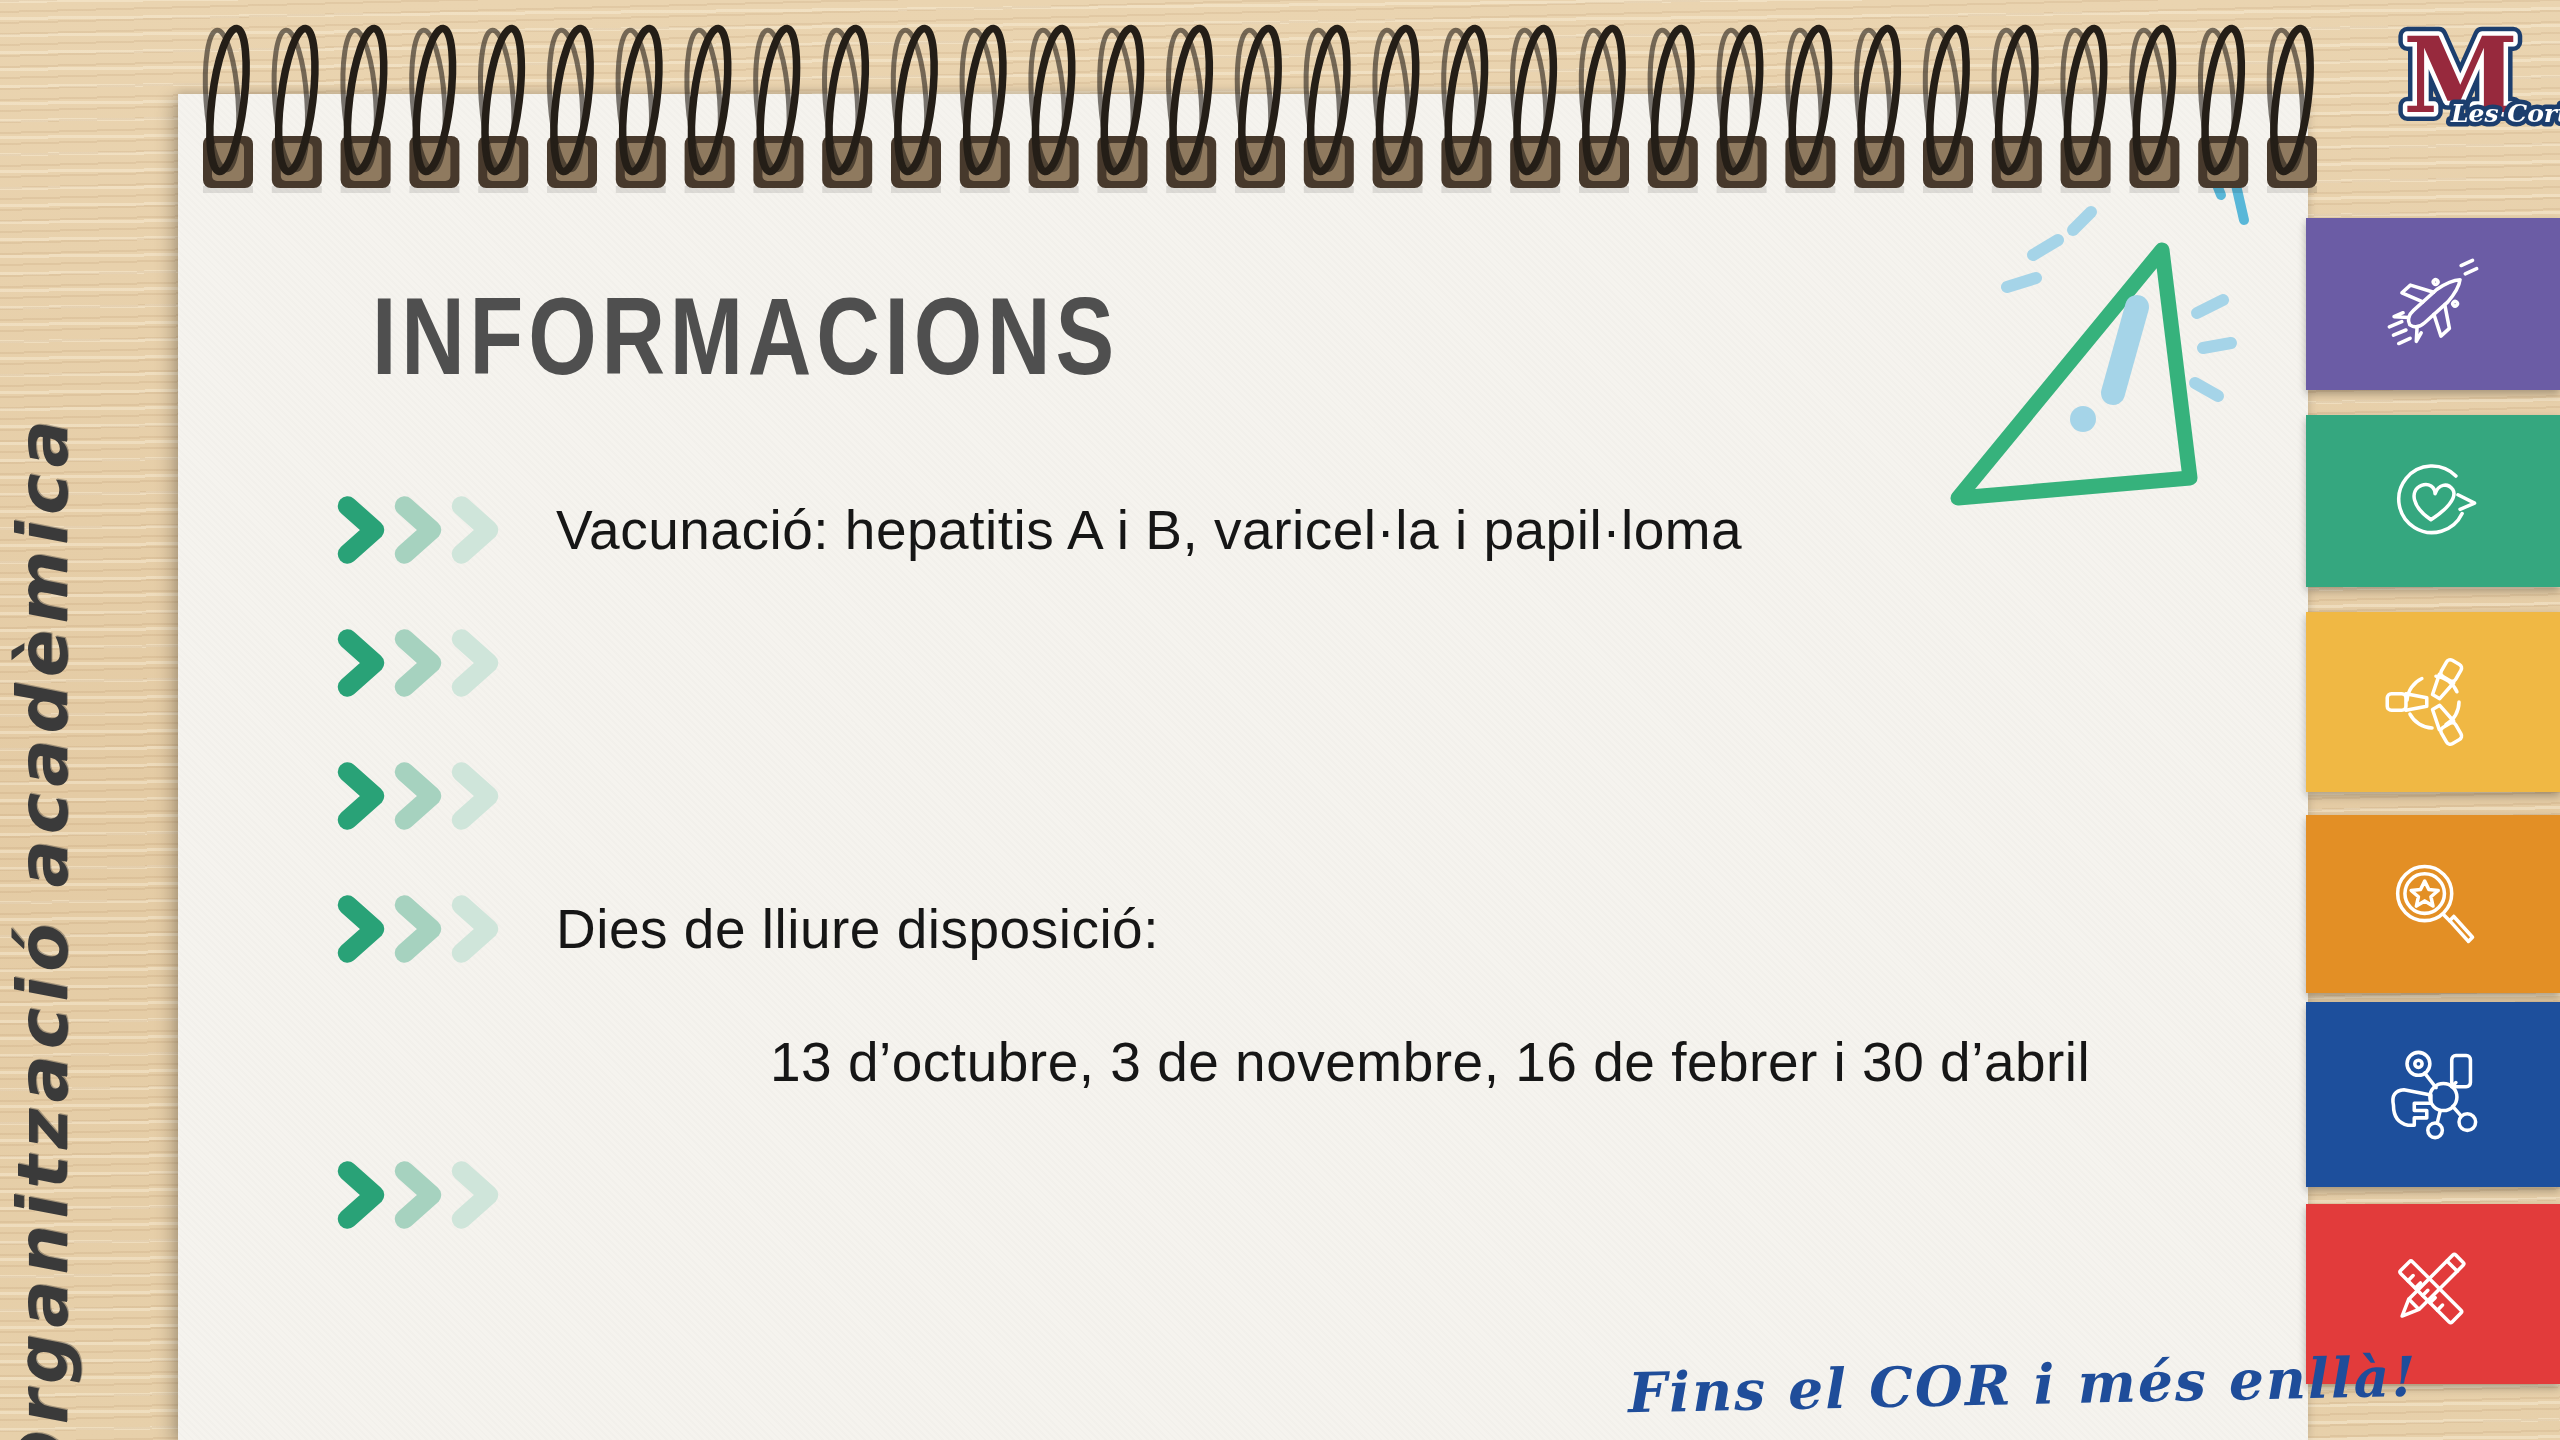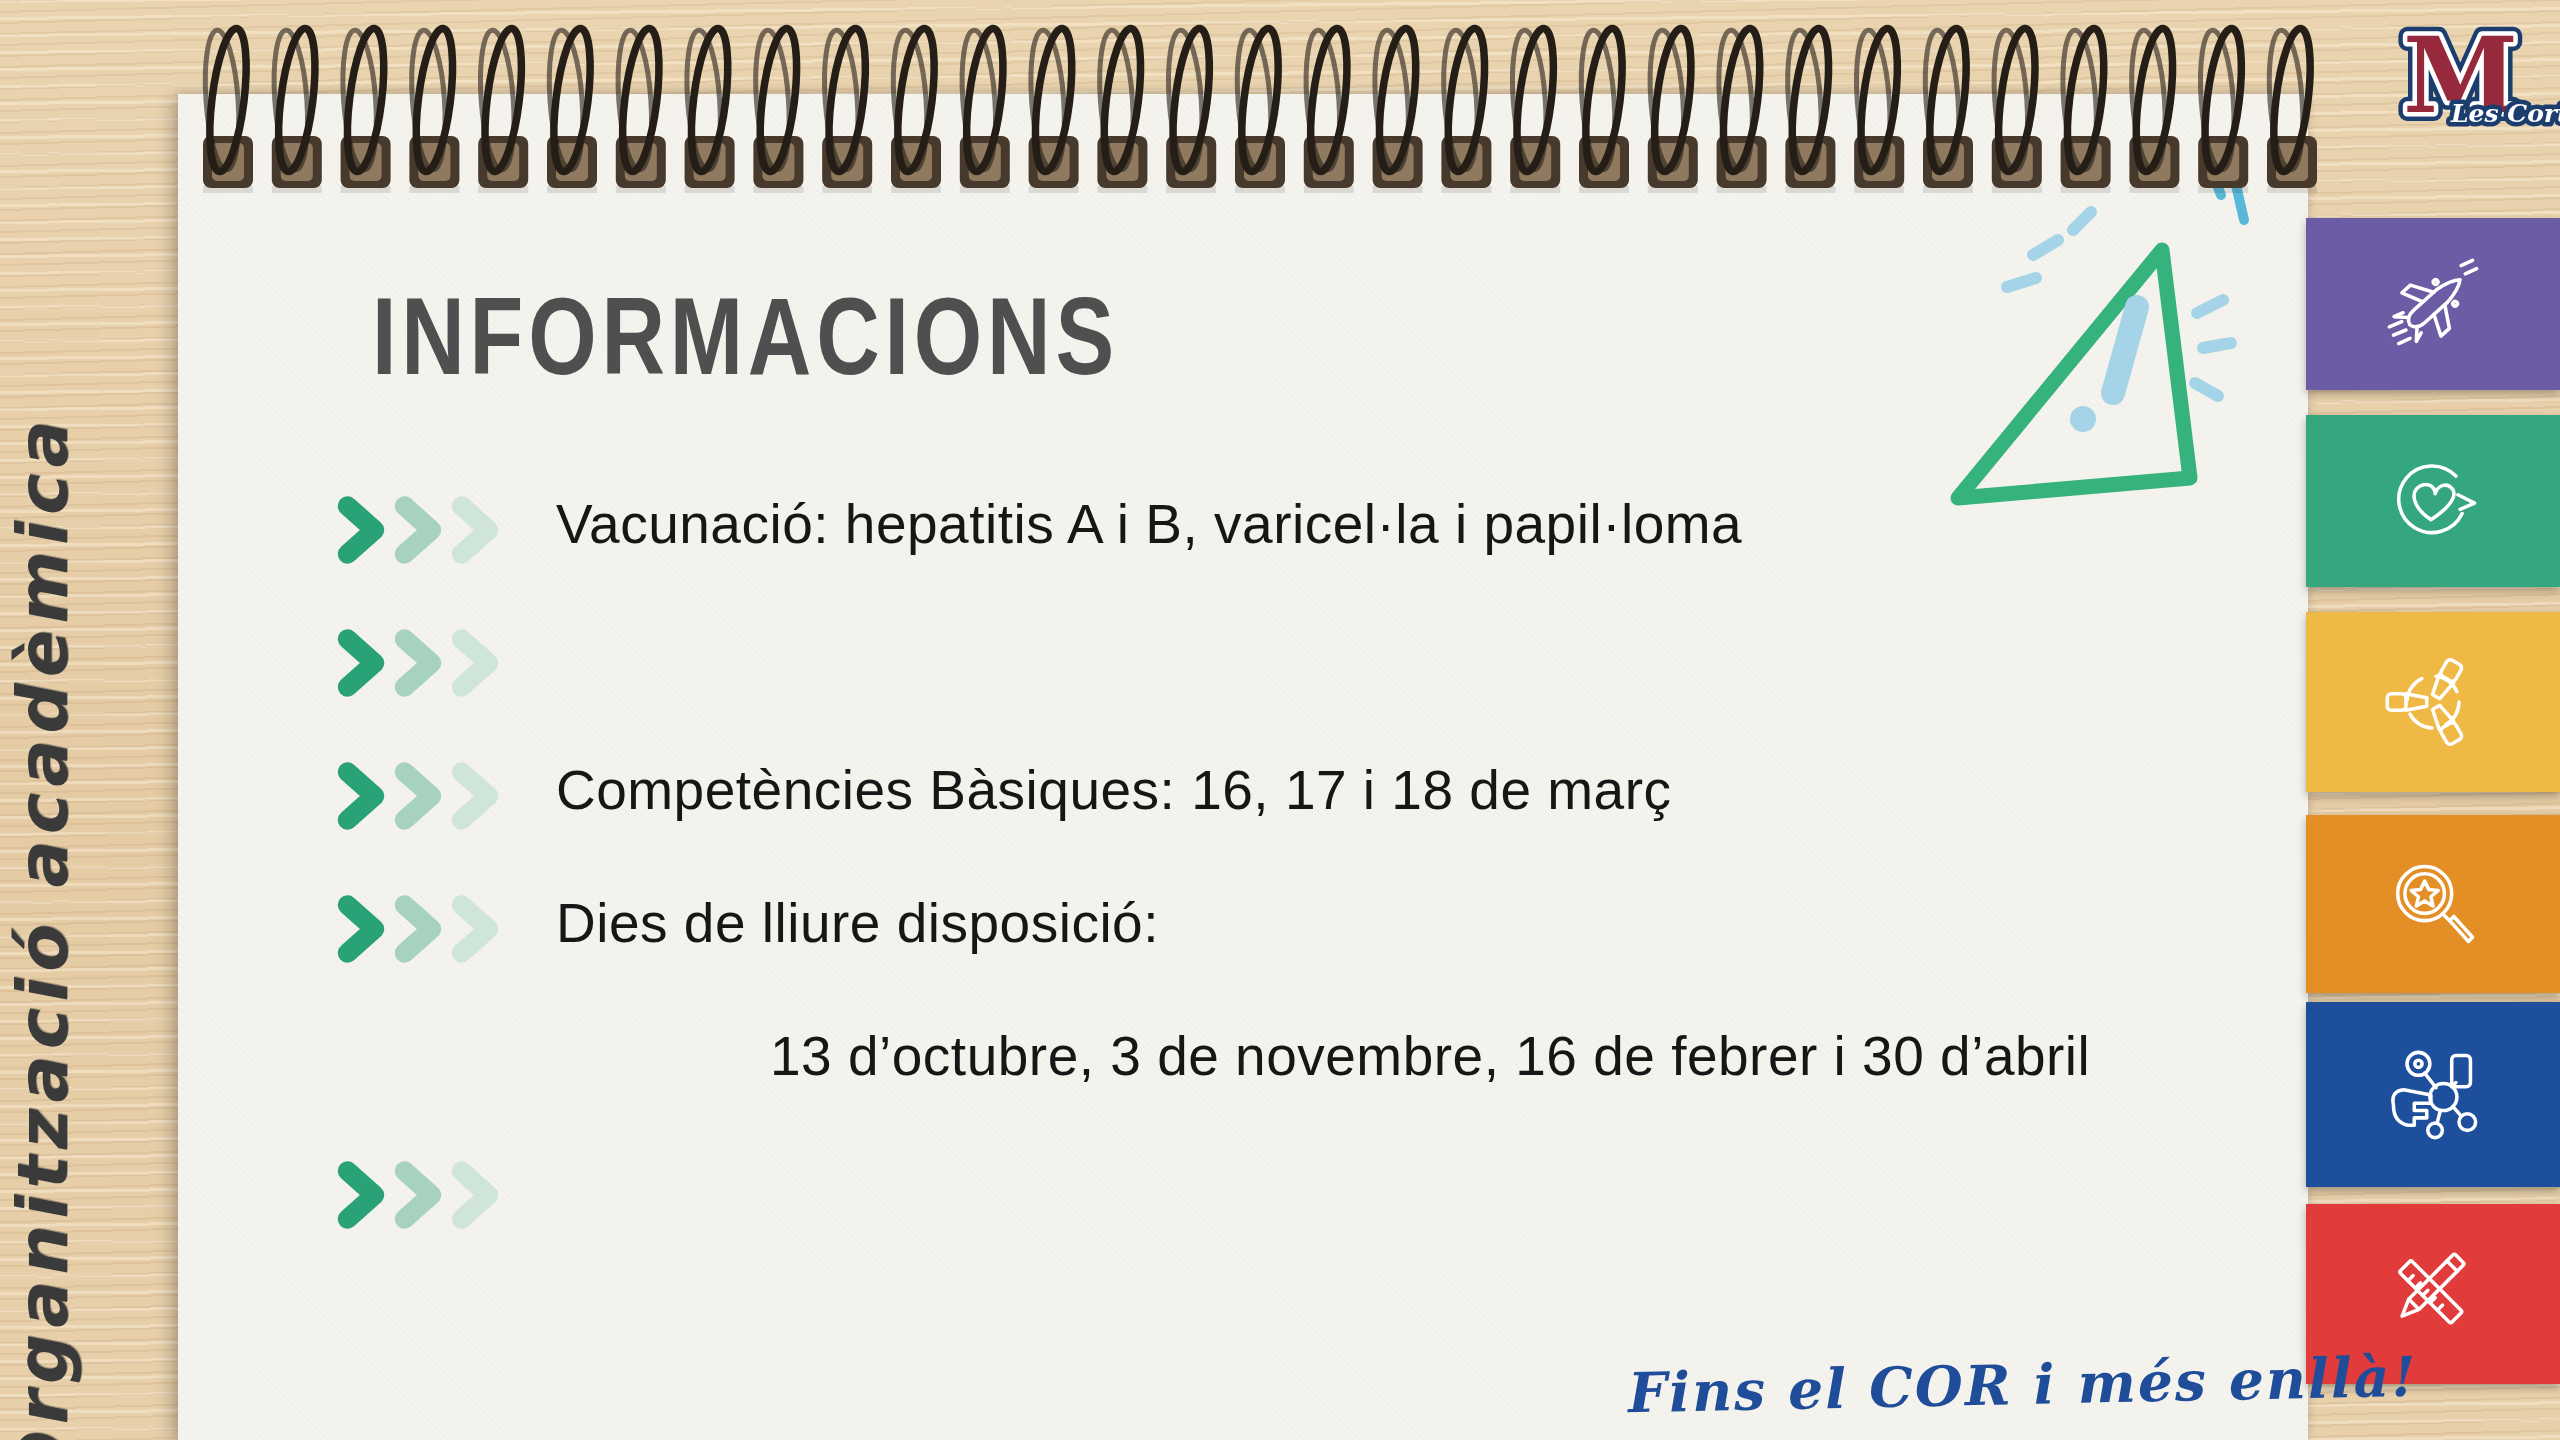--- a/index.html
+++ b/index.html
@@ -33,21 +33,21 @@
     box-shadow:-7px 4px 16px rgba(0,0,0,.22), 0 -3px 8px rgba(0,0,0,.10);
   }
   .spirals{position:absolute;left:0;top:0;width:2560px;height:210px;z-index:6;}
   
   .title{
     position:absolute;left:372px;top:272px;margin:0;z-index:3;
     font-size:110px;font-weight:bold;color:#4f4f4f;letter-spacing:6px;
     transform:scaleX(0.80);transform-origin:left center;white-space:nowrap;
   }
   
-  .bullet{position:absolute;display:flex;height:76px;z-index:3;left:334px;}
+  .bullet{position:absolute;display:flex;align-items:center;height:76px;z-index:3;left:334px;}
   .row-0{top:492px;} .row-1{top:625px;} .row-2{top:758px;} .row-3{top:891px;}
   .row-4{top:1024px;left:758px;margin-left:12px;} .row-5{top:1157px;}
   .chev-group{display:flex;align-items:center;gap:3px;margin-right:54px;}
   .chev{width:54px;height:74px;display:block;}
   .btext{font-size:55px;color:#161616;letter-spacing:.5px;white-space:nowrap;}
   
   .doodle{position:absolute;left:1945px;top:125px;width:330px;height:400px;z-index:4;}
   
   .tab{
     position:absolute;left:2306px;width:254px;z-index:5;
@@ -337,21 +337,20 @@
     <svg class="chev" viewBox="0 0 36 48">
         <path d="M9 8 L27 24 L9 40" fill="none" stroke="#29a277" stroke-width="13" stroke-linecap="round" stroke-linejoin="round"></path>
       </svg>
     <svg class="chev" viewBox="0 0 36 48">
         <path d="M9 8 L27 24 L9 40" fill="none" stroke="#a6d2bf" stroke-width="13" stroke-linecap="round" stroke-linejoin="round"></path>
       </svg>
     <svg class="chev" viewBox="0 0 36 48">
         <path d="M9 8 L27 24 L9 40" fill="none" stroke="#cfe5da" stroke-width="13" stroke-linecap="round" stroke-linejoin="round"></path>
       </svg>
   </span>
-  <span class="btext">Competències Bàsiques: 16, 17 i 18 de març</span>
 </div>
 
 <div class="bullet row-3">
   <span class="chev-group">
     <svg class="chev" viewBox="0 0 36 48">
         <path d="M9 8 L27 24 L9 40" fill="none" stroke="#29a277" stroke-width="13" stroke-linecap="round" stroke-linejoin="round"></path>
       </svg>
     <svg class="chev" viewBox="0 0 36 48">
         <path d="M9 8 L27 24 L9 40" fill="none" stroke="#a6d2bf" stroke-width="13" stroke-linecap="round" stroke-linejoin="round"></path>
       </svg>

